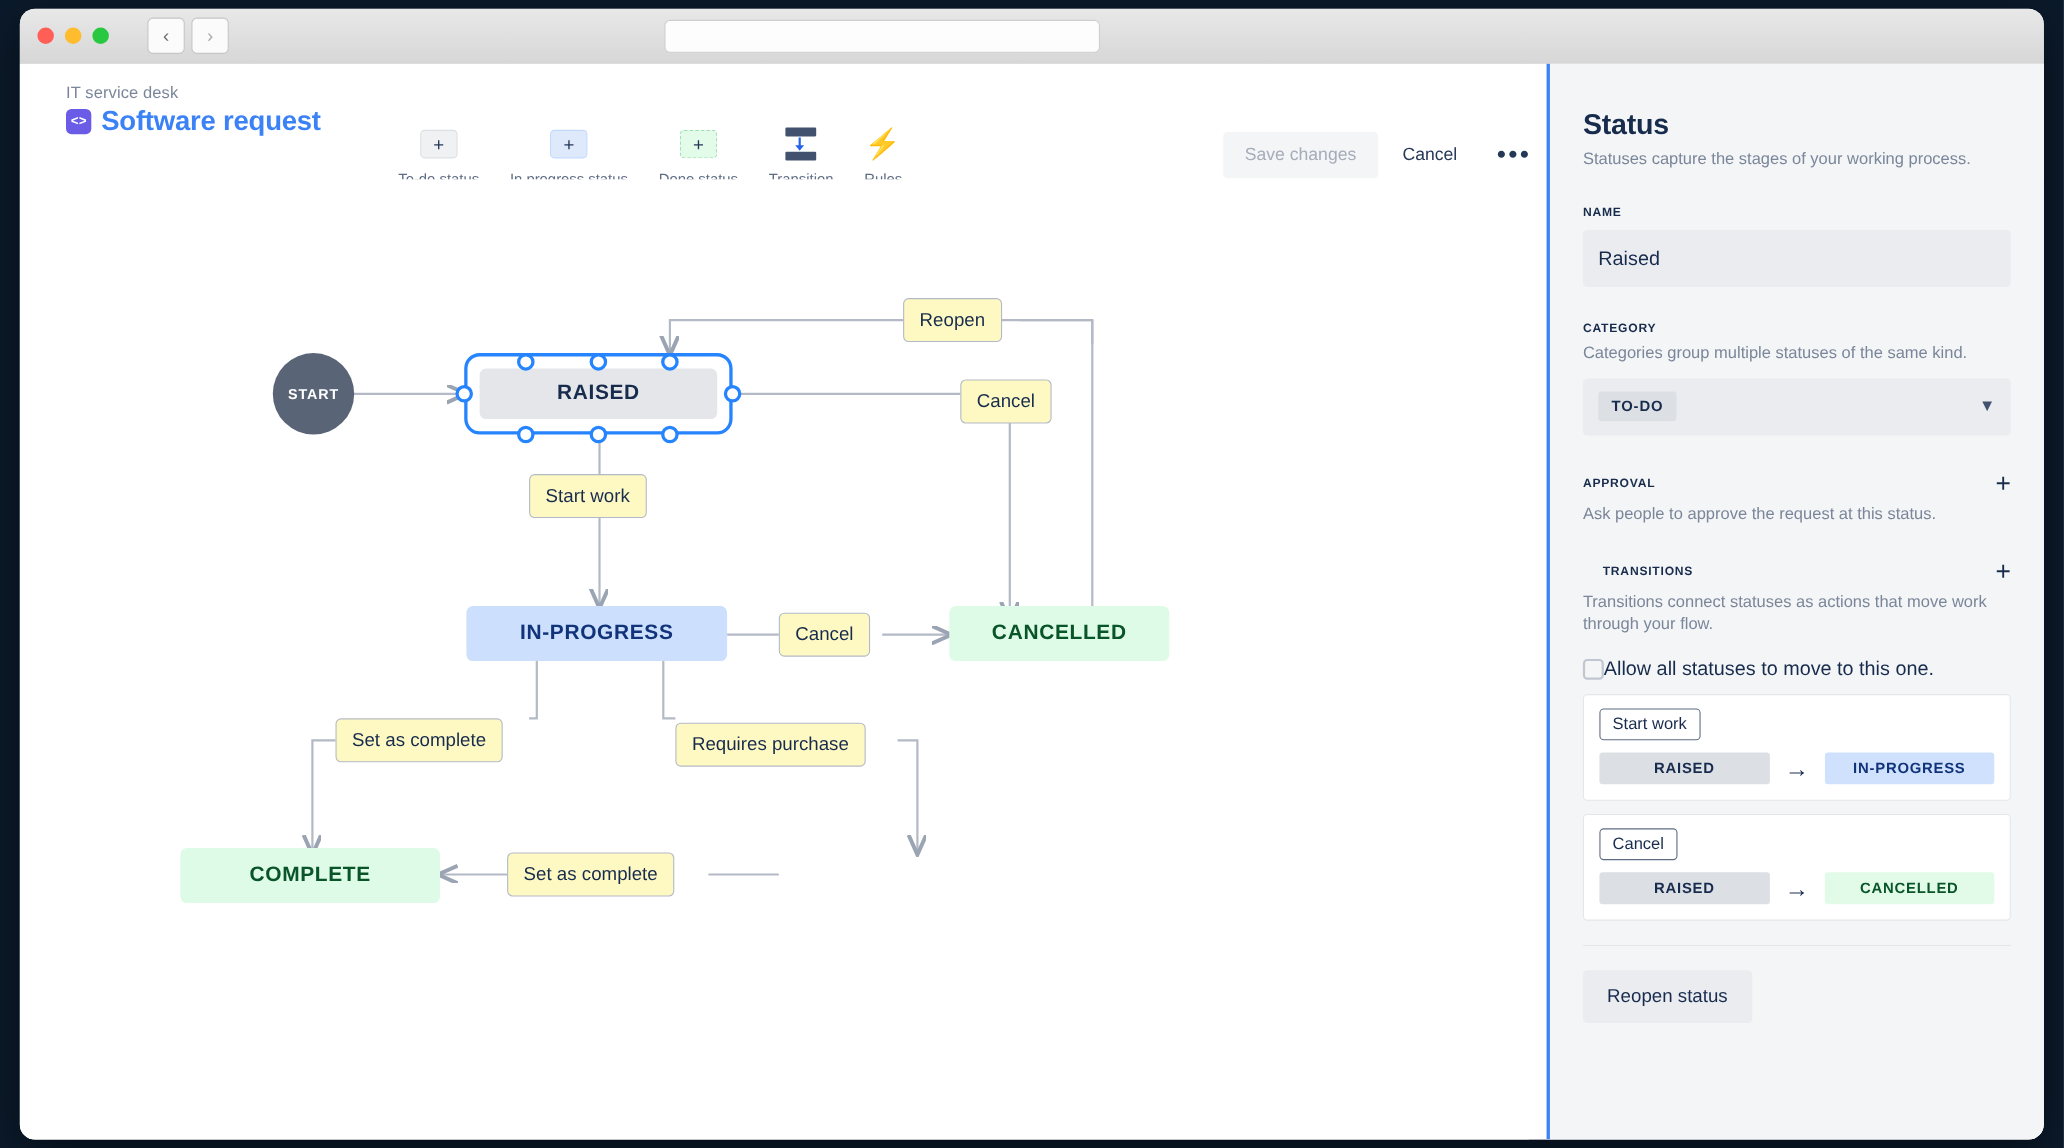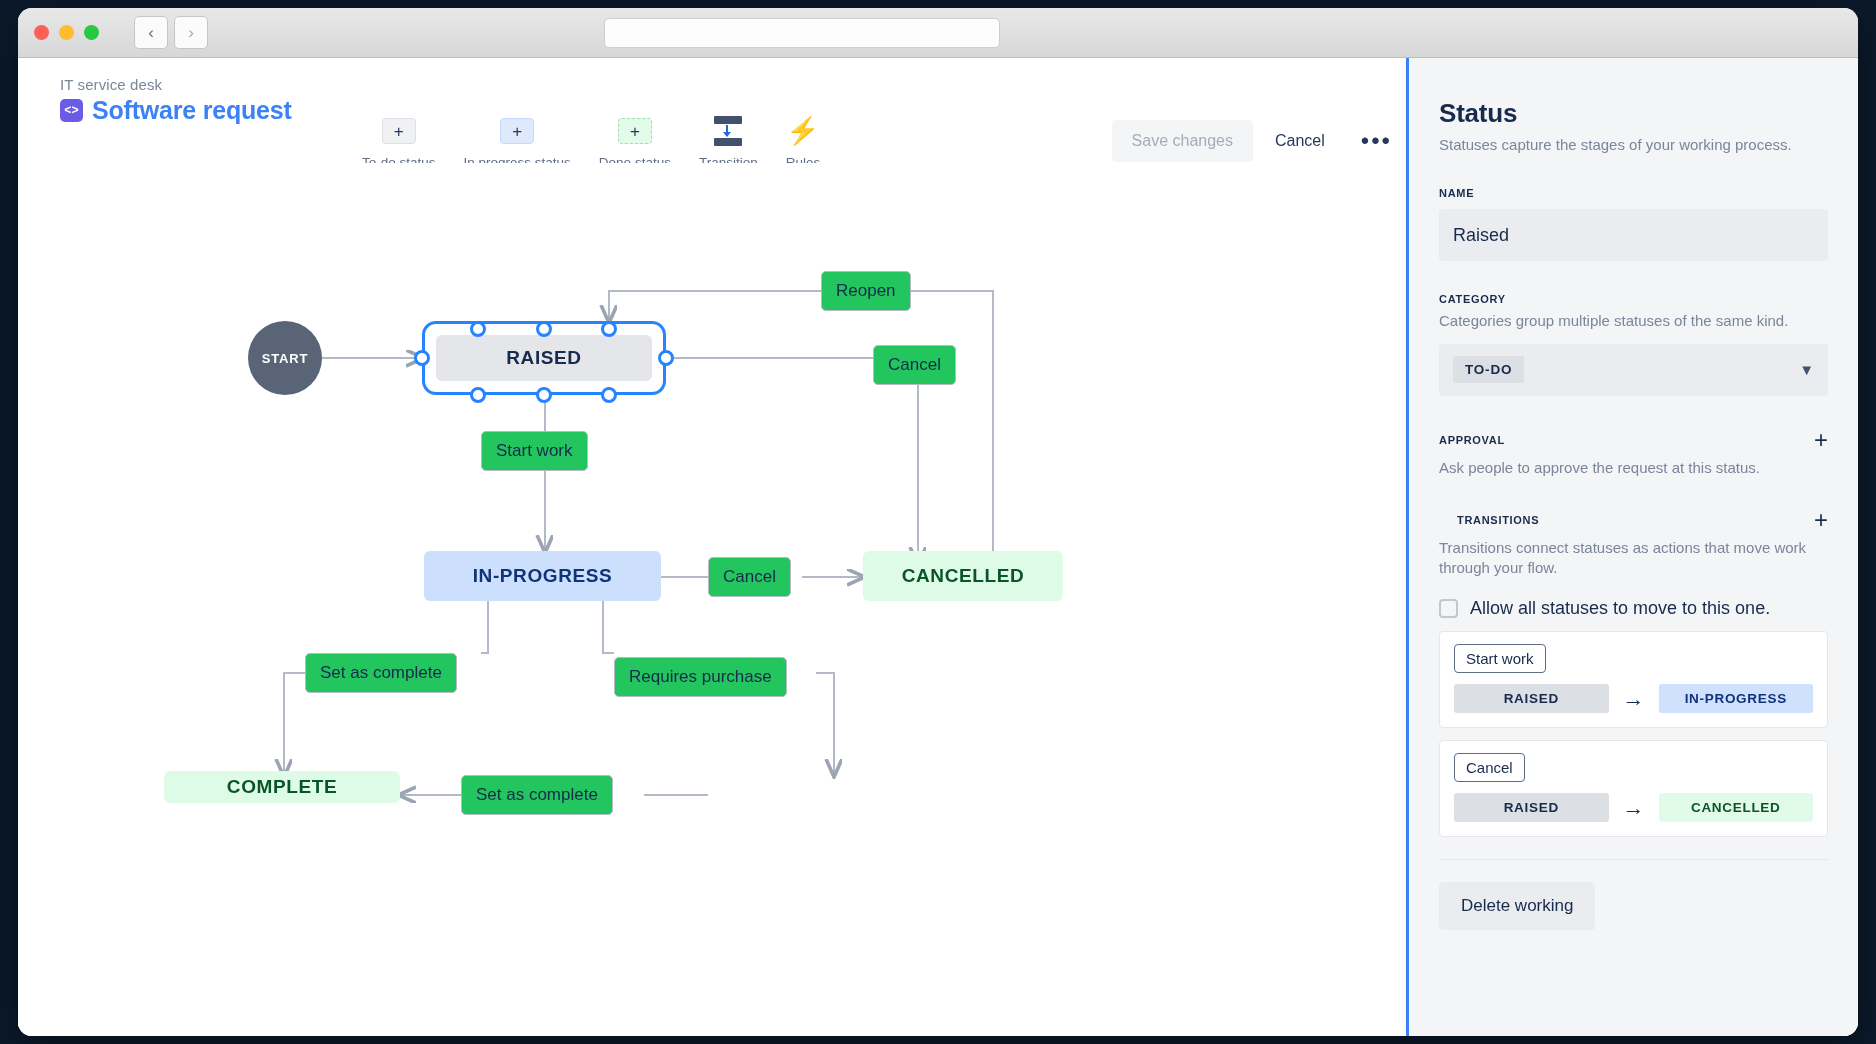--- a/index.html
+++ b/index.html
@@ -173,21 +173,21 @@
     position: absolute;
     border: 3px solid #2684ff; border-radius: 14px;
   }
   .handle {
     position: absolute; width: 16px; height: 16px;
     background: #fff; border: 3px solid #2684ff; border-radius: 50%;
   }
 
   .elabel {
     position: absolute;
-    background: #22c55e;
+    background: #fef9c3;
     border: 1.5px solid #b3bac5;
     border-radius: 5px;
     font-size: 17px; color: #172b4d;
     display: flex; align-items: center; justify-content: center;
     padding: 13px 14px; height: 40px; white-space: nowrap;
   }
 
   
   .sidebar {
     position: absolute; right: 0; top: 0;
@@ -224,21 +224,21 @@
     border-radius: 3px; padding: 6px 12px;
   }
   .chev { color: #42526e; font-size: 15px; }
 
   .rowhead { display: flex; align-items: center; justify-content: space-between; }
   .plusbtn {
     background: transparent; border: none; color: #172b4d;
     font-size: 24px; line-height: 1; padding: 0; font-family: inherit;
   }
 
-  .checkrow { display: flex; align-items: center; gap: 12px; margin-top: 20px; }
+  .checkrow { display: flex; align-items: center; gap: 0; margin-top: 20px; }
   .cbox {
     width: 19px; height: 19px; border: 2px solid #c1c7d0;
     border-radius: 4px; background: #f4f5f7;
   }
   .ctext { font-size: 18px; color: #172b4d; }
 
   .tcard {
     margin-top: 12px; background: #fff;
     border: 1px solid #e4e6ea; border-radius: 4px;
     padding: 12px 14px 14px 14px;
@@ -388,21 +388,21 @@
         <div class="handle" style="left:518px; top:158px;"></div>
         <div class="handle" style="left:583px; top:158px;"></div>
         <div class="handle" style="left:396px; top:187px;"></div>
         <div class="handle" style="left:640px; top:187px;"></div>
         <div class="handle" style="left:452px; top:224px;"></div>
         <div class="handle" style="left:518px; top:224px;"></div>
         <div class="handle" style="left:583px; top:224px;"></div>
 
         <div class="node inprog" style="left:406px; top:388px; width:237px; height:50px;">IN-PROGRESS</div>
         <div class="node done" style="left:845px; top:388px; width:200px; height:50px;">CANCELLED</div>
-        <div class="node done" style="left:146px; top:608px; width:236px; height:32px;">COMPLETE</div>
+        <div class="node done" style="left:146px; top:608px; width:236px; height:50px;">COMPLETE</div>
 
         <div class="elabel" style="left:803px; top:108px;">Reopen</div>
         <div class="elabel" style="left:855px; top:182px;">Cancel</div>
         <div class="elabel" style="left:463px; top:268px;">Start work</div>
         <div class="elabel" style="left:690px; top:394px;">Cancel</div>
         <div class="elabel" style="left:287px; top:490px;">Set as complete</div>
         <div class="elabel" style="left:596px; top:494px;">Requires purchase</div>
         <div class="elabel" style="left:443px; top:612px;">Set as complete</div>
       </div>
 
@@ -449,18 +449,18 @@
         <div class="tcard">
           <span class="tname">Cancel</span>
           <div class="tflow">
             <span class="tpill todo">RAISED</span>
             <span class="tarrow">→</span>
             <span class="tpill done">CANCELLED</span>
           </div>
         </div>
 
         <div class="sb-sep"></div>
-        <button class="delbtn">Delete working</button>
+        <button class="delbtn">Reopen status</button>
       </div>
 
     </div>
   </div>
 </div>
 
 </body></html>

